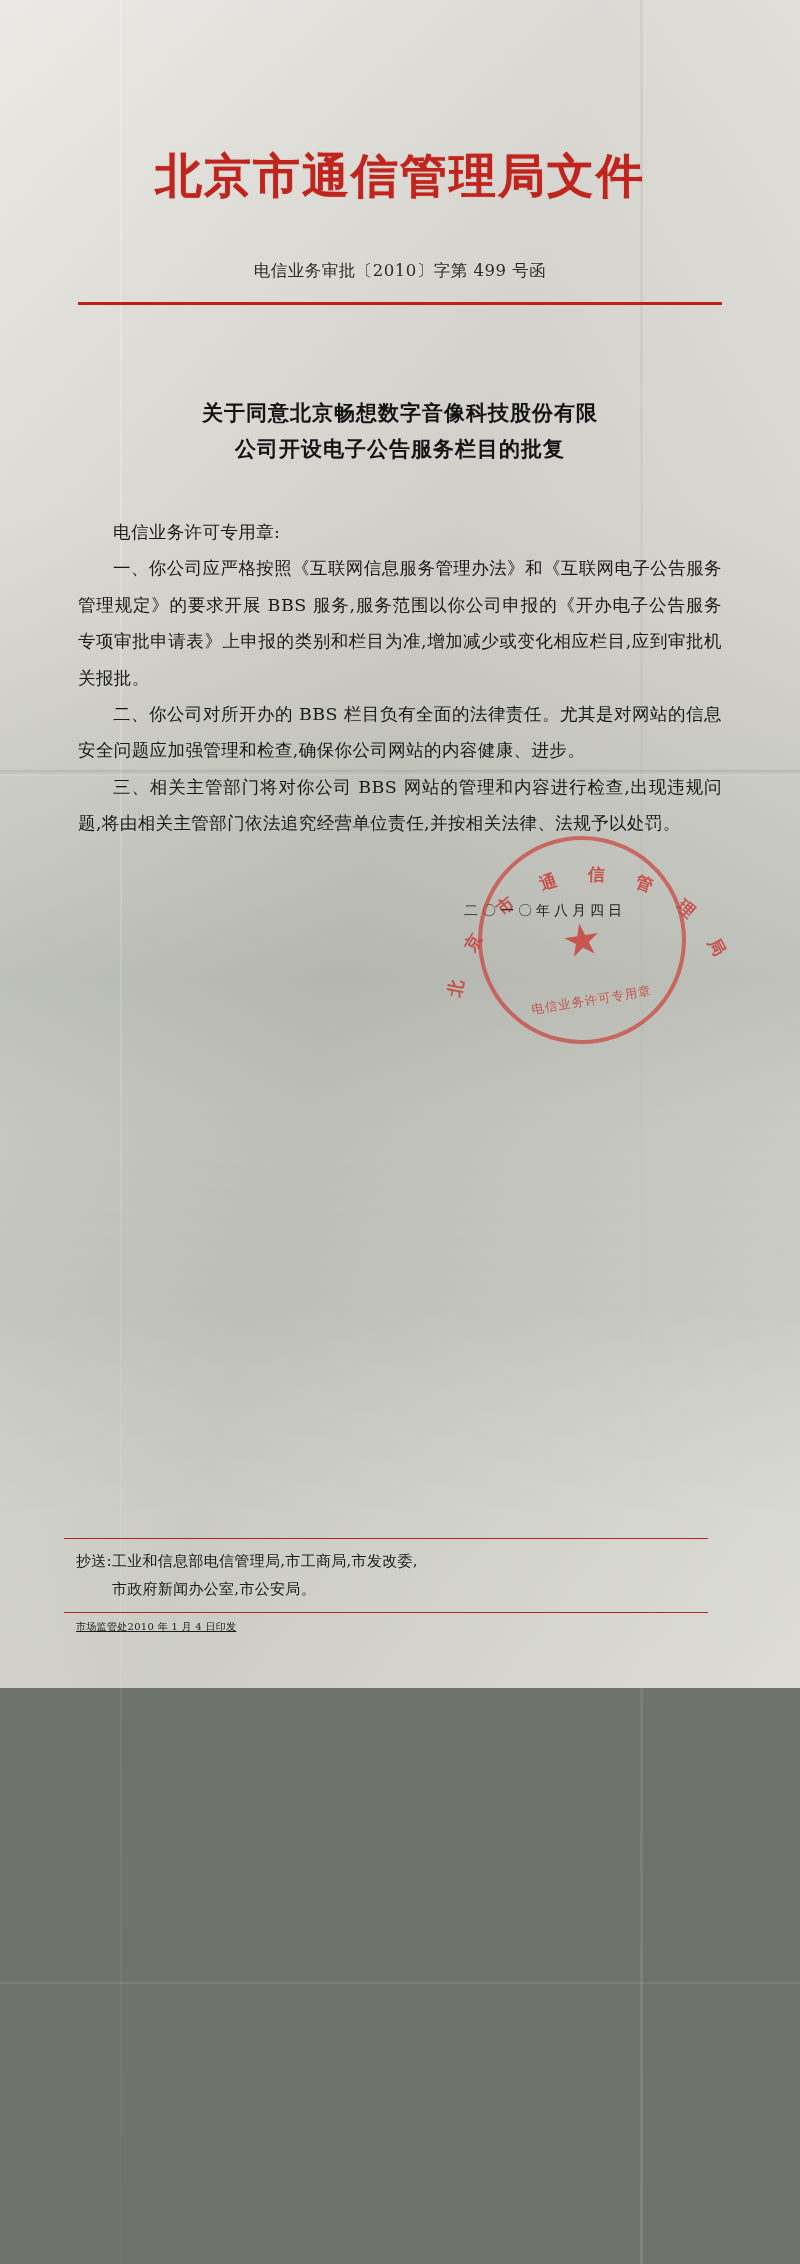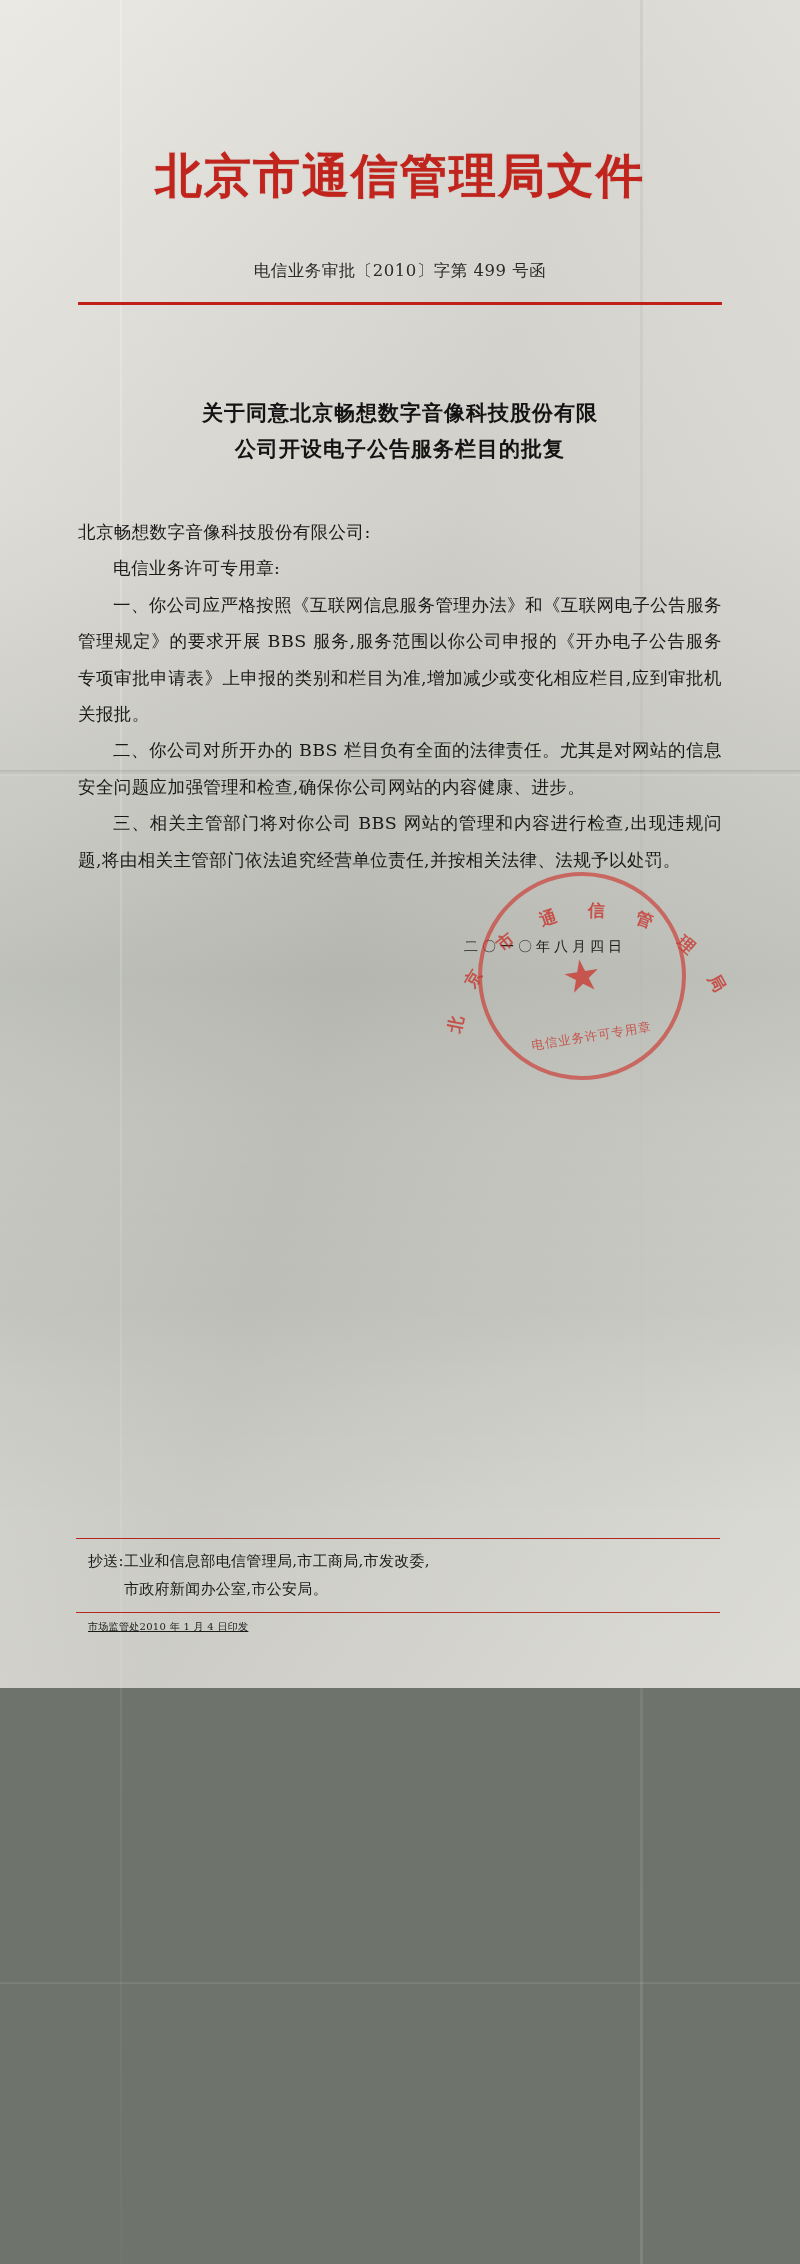--- a/index.html
+++ b/index.html
@@ -150,21 +150,21 @@
     width: 200px;
     text-align: center;
     font-size: 12.5px;
     color: rgba(200,35,28,0.85);
     letter-spacing: 1px;
   }
 
   
   .footer {
     position: absolute;
-    left: 76px;
+    left: 64px;
     width: 644px;
     bottom: 54px;
   }
   .footer-rule {
     height: 1.6px;
     background: #b3271f;
     margin: 0;
   }
   .footer-rule.thin { height: 1.2px; }
   .cc {
@@ -204,21 +204,20 @@
     <div class="doc-number">电信业务审批〔2010〕字第 499 号函</div>
 
     <div class="red-rule"></div>
 
     <div class="subject">
       <div>关于同意北京畅想数字音像科技股份有限</div>
       <div>公司开设电子公告服务栏目的批复</div>
     </div>
 
     <div class="body-block">
-      <p>北京畅想数字音像科技股份有限公司:</p>
       <p class="indent">电信业务许可专用章:</p>
       <p class="indent">一、你公司应严格按照《互联网信息服务管理办法》和《互联网电子公告服务管理规定》的要求开展 BBS 服务,服务范围以你公司申报的《开办电子公告服务专项审批申请表》上申报的类别和栏目为准,增加减少或变化相应栏目,应到审批机关报批。</p>
       <p class="indent">二、你公司对所开办的 BBS 栏目负有全面的法律责任。尤其是对网站的信息安全问题应加强管理和检查,确保你公司网站的内容健康、进步。</p>
       <p class="indent">三、相关主管部门将对你公司 BBS 网站的管理和内容进行检查,出现违规问题,将由相关主管部门依法追究经营单位责任,并按相关法律、法规予以处罚。</p>
     </div>
 
     <div class="sign-block">
       <div class="sign-date">二〇一〇年八月四日</div>
 
       <div class="seal">

